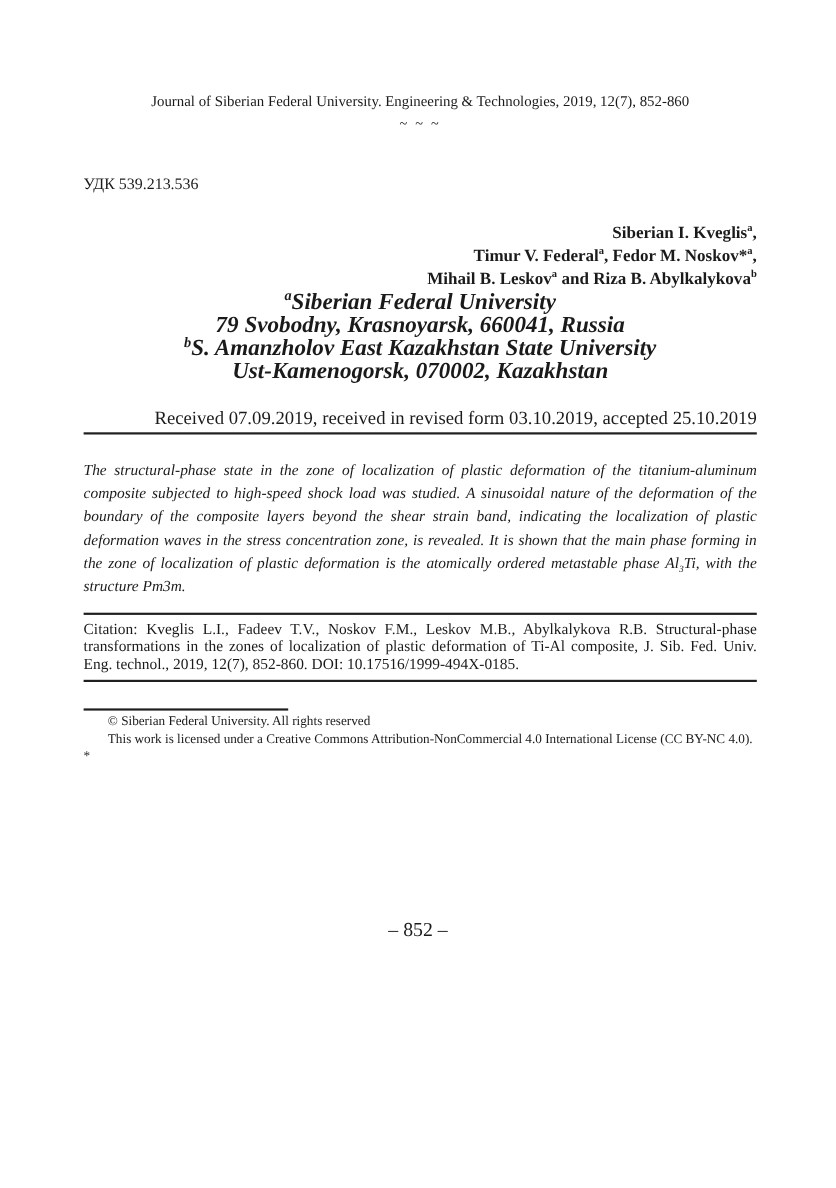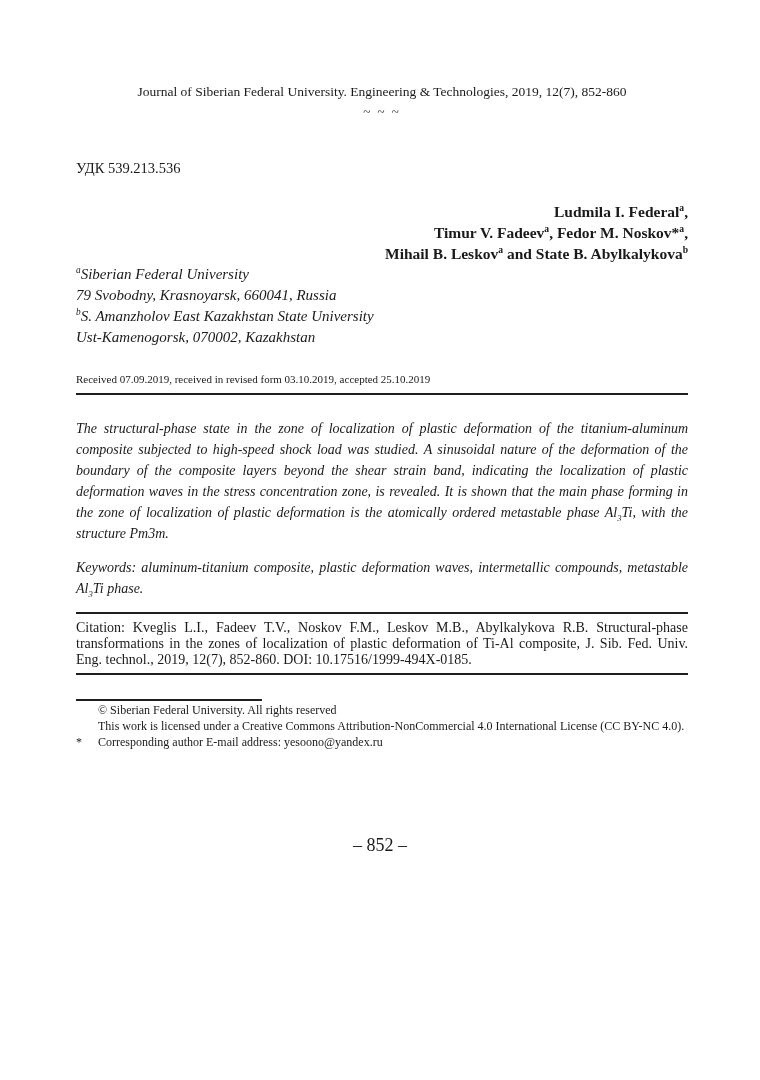--- a/index.html
+++ b/index.html
@@ -45,29 +45,30 @@
     letter-spacing: 0.2px;
   }
   .authors {
     margin-top: 24px;
     text-align: right;
     font-weight: bold;
     font-size: 15.5px;
     line-height: 21px;
   }
   .affiliations {
-    text-align: left;
+    text-align: center;
     font-style: italic;
-    font-size: 15px;
+    font-size: 21px;
     line-height: 21px;
+    font-weight: bold;
   }
   .received {
     margin-top: 24px;
-    text-align: left;
-    font-size: 11px;
+    text-align: right;
+    font-size: 17px;
     line-height: 15px;
   }
   .rule {
     background: #1f1f1f;
     height: 2px;
   }
   .rule.full { width: 100%; }
   .rule.r1 { margin-top: 6px; }
   .rule.r2 { margin-top: 13px; }
   .rule.r3 { margin-top: 5px; }
@@ -138,53 +139,51 @@
   <div class="content">
 
     <div class="journal-header">Journal of Siberian Federal University. Engineering &amp; Technologies, 2019, 12(7), 852-860</div>
 
     <div class="tilde-separator">~ ~ ~</div>
 
     <div class="udk">УДК 539.213.536</div>
 
 
     <div class="authors">
-      <div class="author-line"><span>Ludmila I. Federal</span><sup>a</sup><span>,</span></div>
-      <div class="author-line"><span>Timur V. Fadeev</span><sup>a</sup><span>, Fedor M. Noskov*</span><sup>a</sup><span>,</span></div>
-      <div class="author-line"><span>Mihail B. Leskov</span><sup>a</sup><span> and State B. Abylkalykova</span><sup>b</sup></div>
+      <div class="author-line"><span>Siberian I. Kveglis</span><sup>a</sup><span>,</span></div>
+      <div class="author-line"><span>Timur V. Federal</span><sup>a</sup><span>, Fedor M. Noskov*</span><sup>a</sup><span>,</span></div>
+      <div class="author-line"><span>Mihail B. Leskov</span><sup>a</sup><span> and Riza B. Abylkalykova</span><sup>b</sup></div>
     </div>
 
     <div class="affiliations">
       <div class="affiliation-line"><sup>a</sup><span>Siberian Federal University</span></div>
       <div class="affiliation-line"><span>79 Svobodny, Krasnoyarsk, 660041, Russia</span></div>
       <div class="affiliation-line"><sup>b</sup><span>S. Amanzholov East Kazakhstan State University</span></div>
       <div class="affiliation-line"><span>Ust-Kamenogorsk, 070002, Kazakhstan</span></div>
     </div>
 
     <div class="received">Received 07.09.2019, received in revised form 03.10.2019, accepted 25.10.2019</div>
 
     <div class="rule full r1"></div>
 
     <p class="abstract"><span>The structural-phase state in the zone of localization of plastic deformation of the titanium-aluminum composite subjected to high-speed shock load was studied. A sinusoidal nature of the deformation of the boundary of the composite layers beyond the shear strain band, indicating the localization of plastic deformation waves in the stress concentration zone, is revealed. It is shown that the main phase forming in the zone of localization of plastic deformation is the atomically ordered metastable phase Al</span><sub>3</sub><span>Ti, with the structure Pm3m.</span></p>
 
-    <p class="keywords"><span>Keywords: aluminum-titanium composite, plastic deformation waves, intermetallic compounds, metastable Al</span><sub>3</sub><span>Ti phase.</span></p>
 
     <div class="rule full r2"></div>
 
     <p class="citation">Citation: Kveglis L.I., Fadeev T.V., Noskov F.M., Leskov M.B., Abylkalykova R.B. Structural-phase transformations in the zones of localization of plastic deformation of Ti-Al composite, J. Sib. Fed. Univ. Eng. technol., 2019, 12(7), 852-860. DOI: 10.17516/1999-494X-0185.</p>
 
     <div class="rule full r3"></div>
 
     <div class="rule short"></div>
 
     <div class="footnotes">
       <div class="footnote-line indent">© Siberian Federal University. All rights reserved</div>
       <div class="footnote-line indent">This work is licensed under a Creative Commons Attribution-NonCommercial 4.0 International License (CC BY-NC 4.0).</div>
       <div class="footnote-line asterisk-row">
         <span class="marker">*</span>
-        <span>Corresponding author E-mail address: yesoono@yandex.ru</span>
       </div>
     </div>
 
   </div>
 
   <div class="page-number">– 852 –</div>
 </div>
 
 </body></html>

